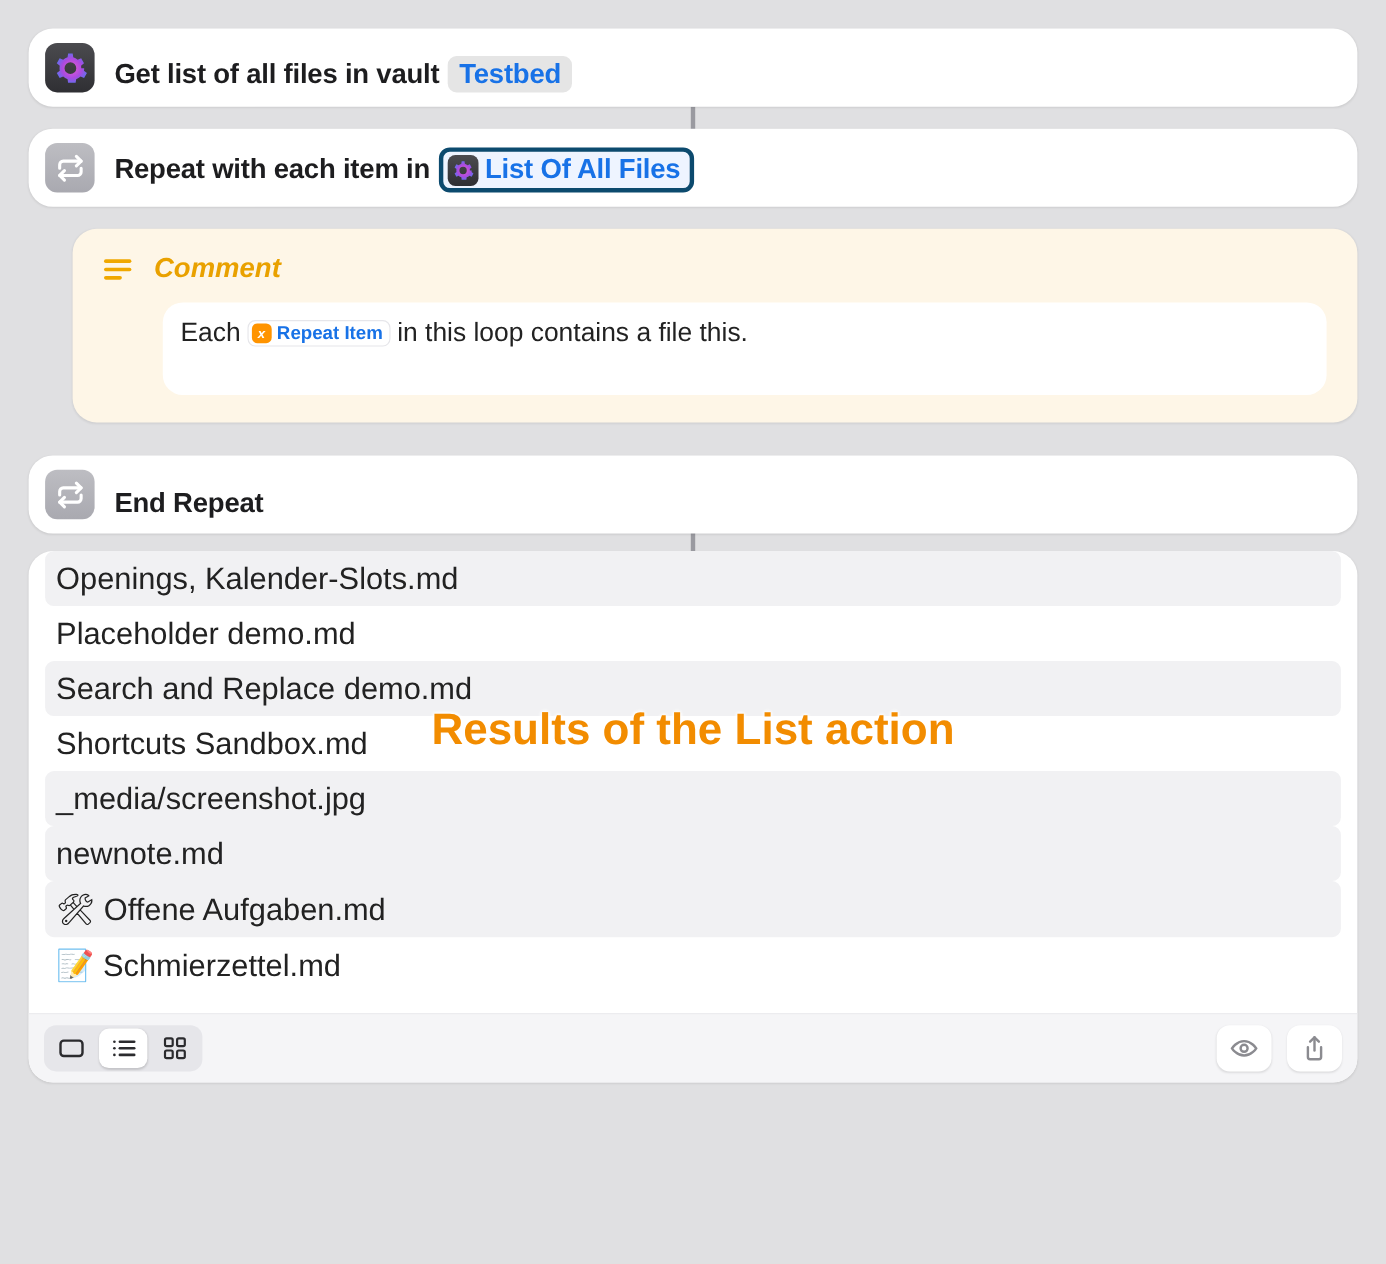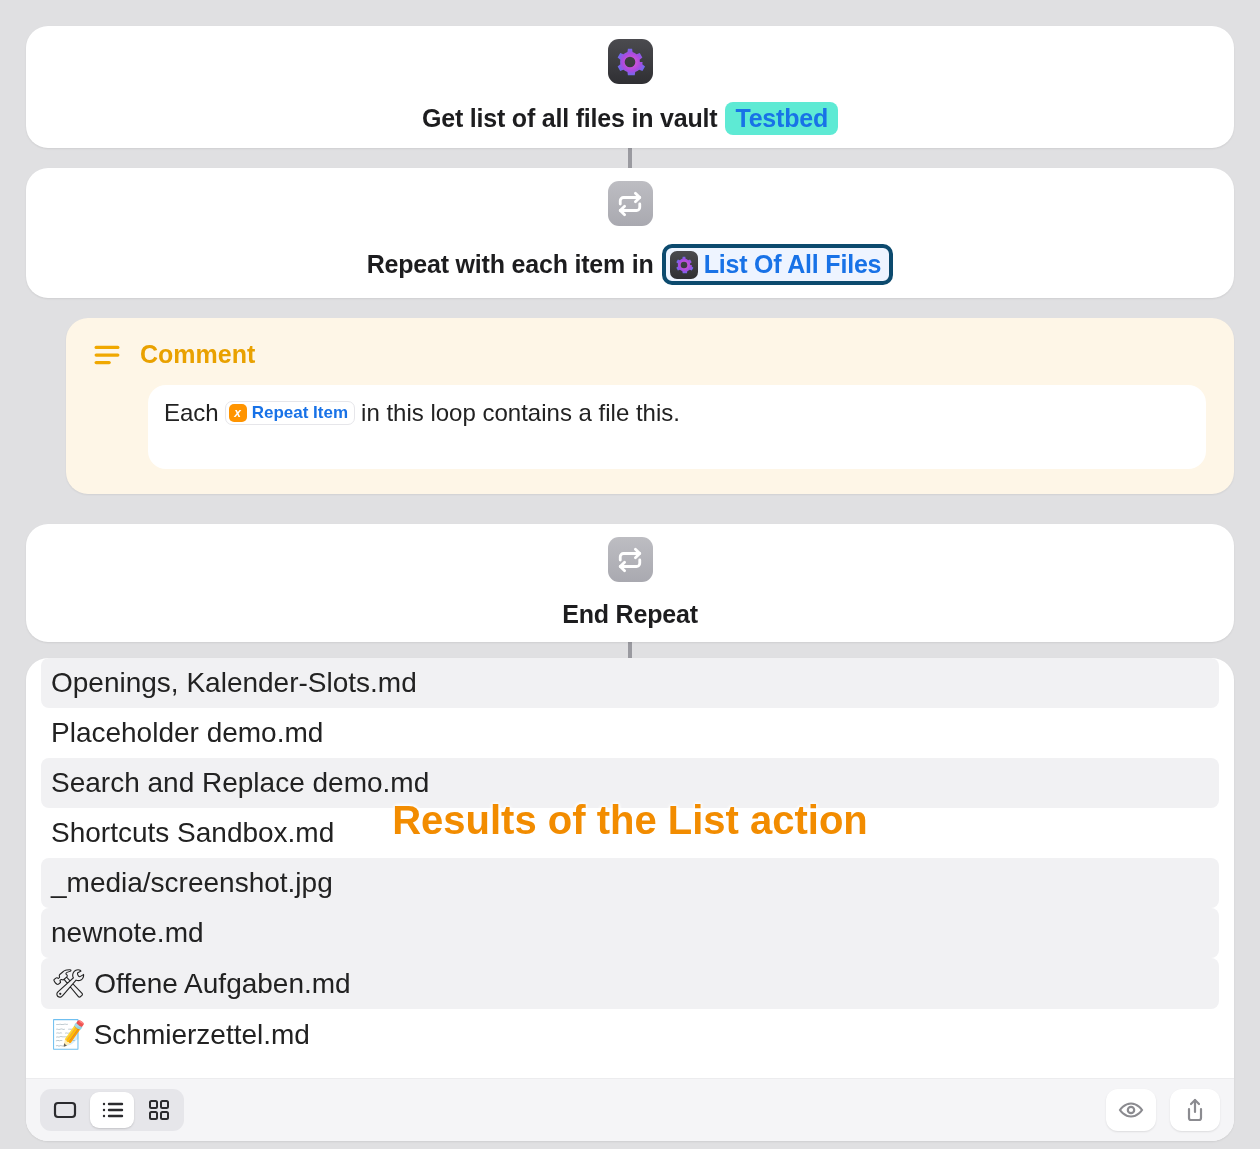--- a/index.html
+++ b/index.html
@@ -10,25 +10,24 @@
       width: 1260px;
       font-size: 24px;
       color: #1d1d1f;
     }
     .action-card {
       background: #fff;
       border-radius: 22px;
       box-shadow: 0 1px 2px rgba(0,0,0,0.08);
       padding: 13px 15px;
       display: flex;
-      align-items: center;
+      align-items: flex-end;
       gap: 18px;
       margin-bottom: 20px;
       position: relative;
-      flex-direction: column;
     }
     .action-icon {
       width: 45px;
       height: 45px;
       border-radius: 11px;
       display: flex;
       align-items: center;
       justify-content: center;
       flex-shrink: 0;
     }
@@ -42,21 +41,21 @@
     .action-title {
       font-weight: 700;
       font-size: 25px;
       letter-spacing: -0.2px;
       display: flex;
       align-items: center;
       gap: 8px;
       flex-wrap: wrap;
     }
     .token-blue {
-      background: #5eead4;
+      background: #e5e5e5;
       color: #1872e7;
       font-weight: 700;
       padding: 2px 10px;
       border-radius: 8px;
       font-size: 25px;
     }
     .token-var {
       background: #eef4ff;
       border: 4px solid #0c4a6e;
       border-radius: 10px;
@@ -108,20 +107,21 @@
     }
     .comment-lines-icon {
       color: #f4b400;
       font-size: 24px;
       line-height: 1;
     }
     .comment-title {
       color: #e9a100;
       font-weight: 700;
       font-size: 25px;
+      font-style: italic;
     }
     .comment-body {
       background: #fff;
       border-radius: 18px;
       padding: 14px 16px 42px 16px;
       margin-left: 54px;
       font-size: 24px;
       color: #222;
       display: flex;
       align-items: center;

